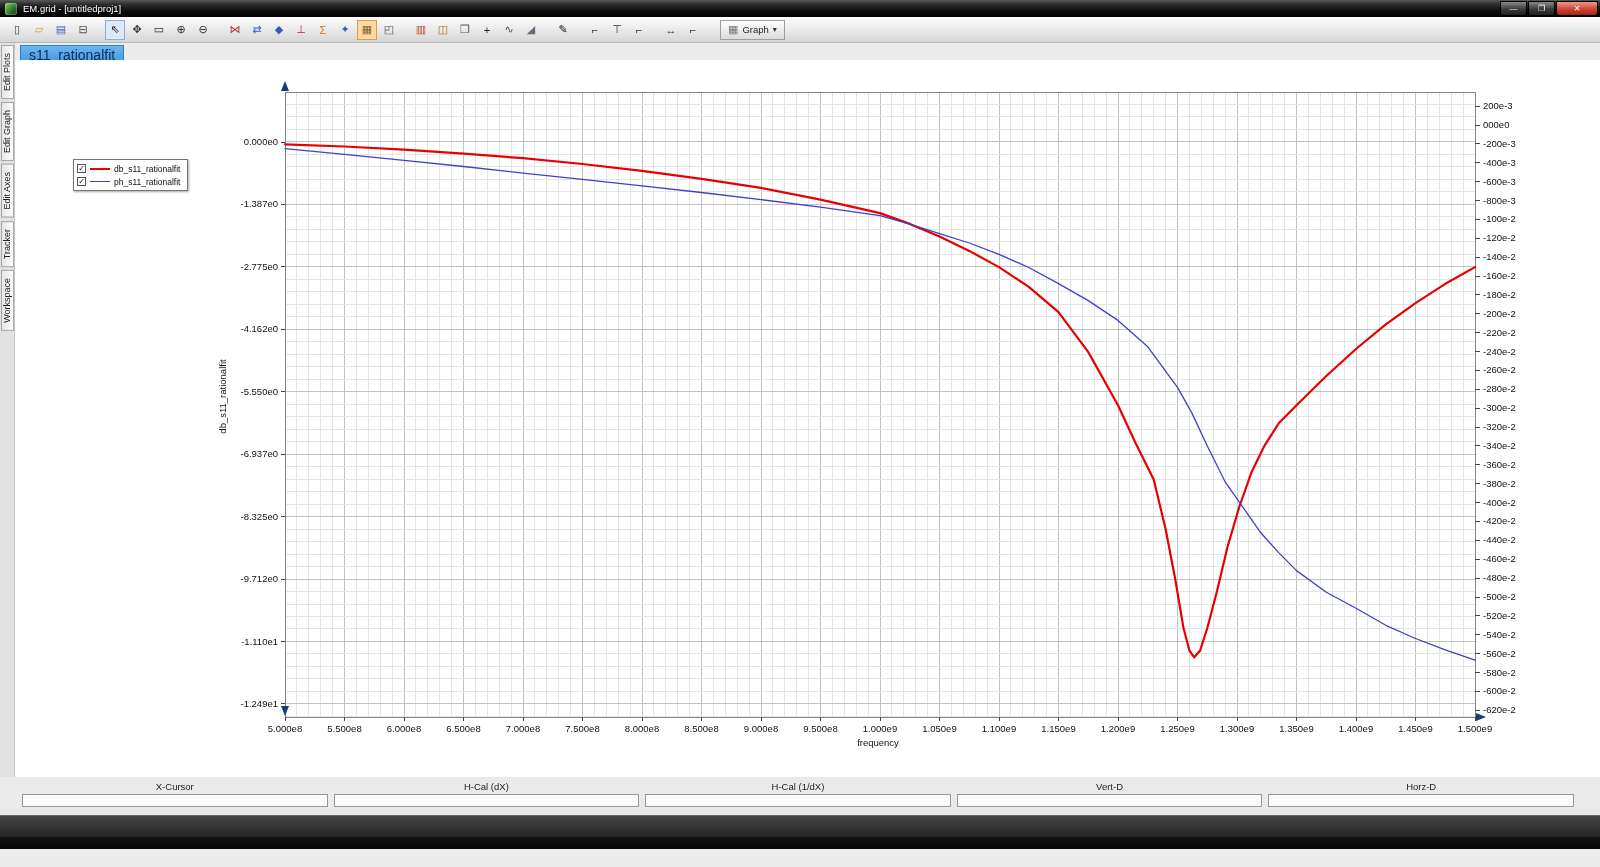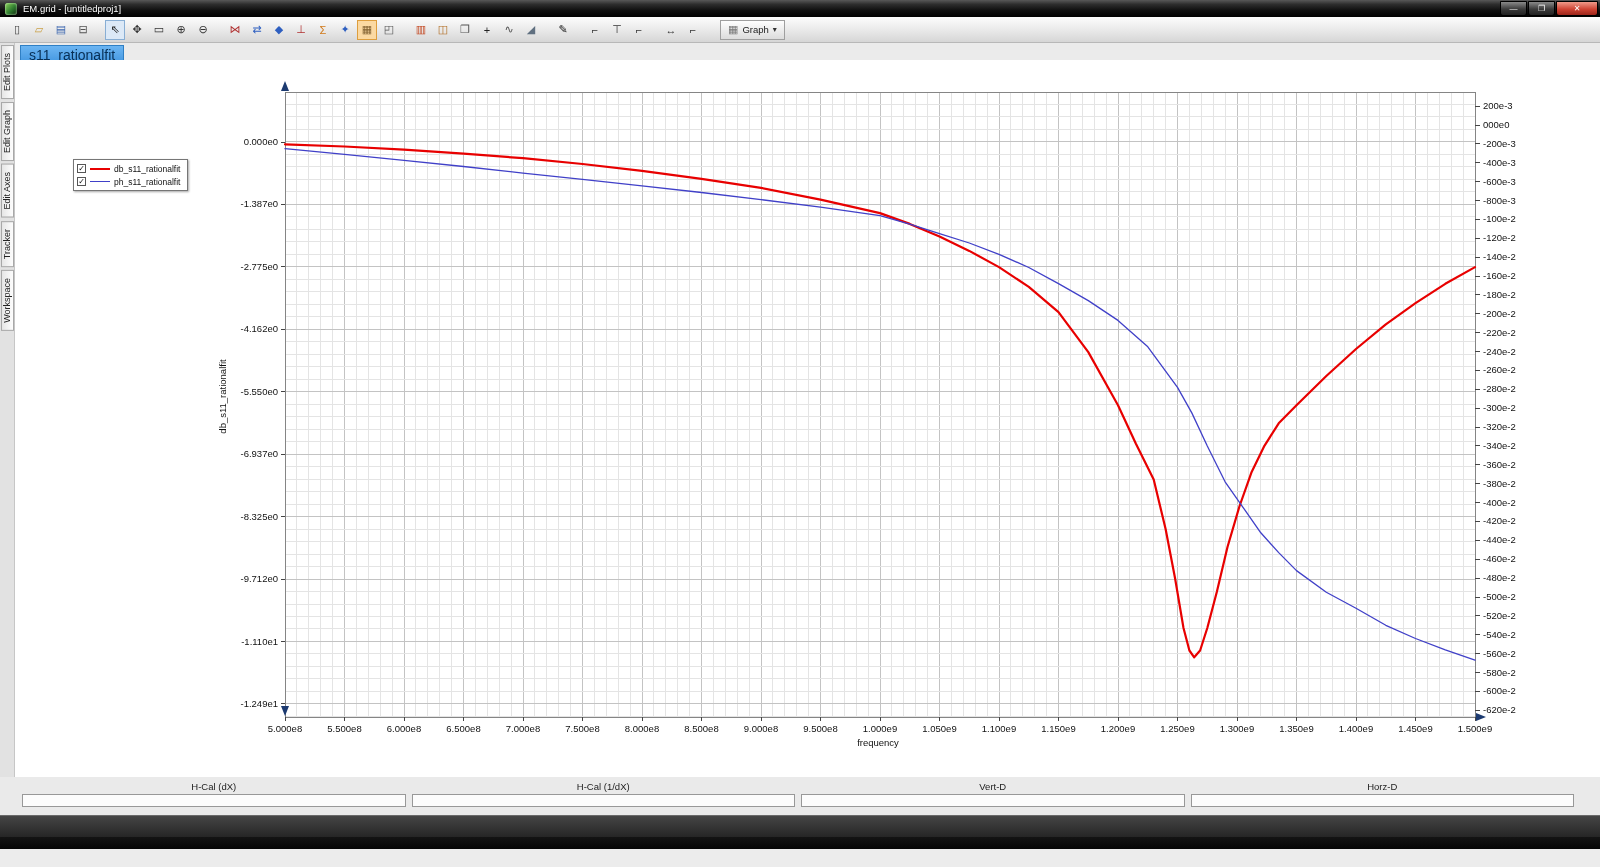--- a/index.html
+++ b/index.html
@@ -466,20 +466,24 @@
             <span class="lline thin" style="border-top-color: rgb(64, 64, 200);"></span>
             <span class="llabel">ph_s11_rationalfit</span>
           </div>
         </div>
       </div>
     </div>
   </div>
 
   <div id="fields-row">
       <div class="field">
+        <div class="flabel">X-Cursor</div>
+        <input class="finput" style="">
+      </div>
+      <div class="field">
         <div class="flabel">H-Cal (dX)</div>
         <input class="finput" style="">
       </div>
       <div class="field">
         <div class="flabel">H-Cal (1/dX)</div>
         <input class="finput" style="">
       </div>
       <div class="field">
         <div class="flabel">Vert-D</div>
         <input class="finput" style="">

